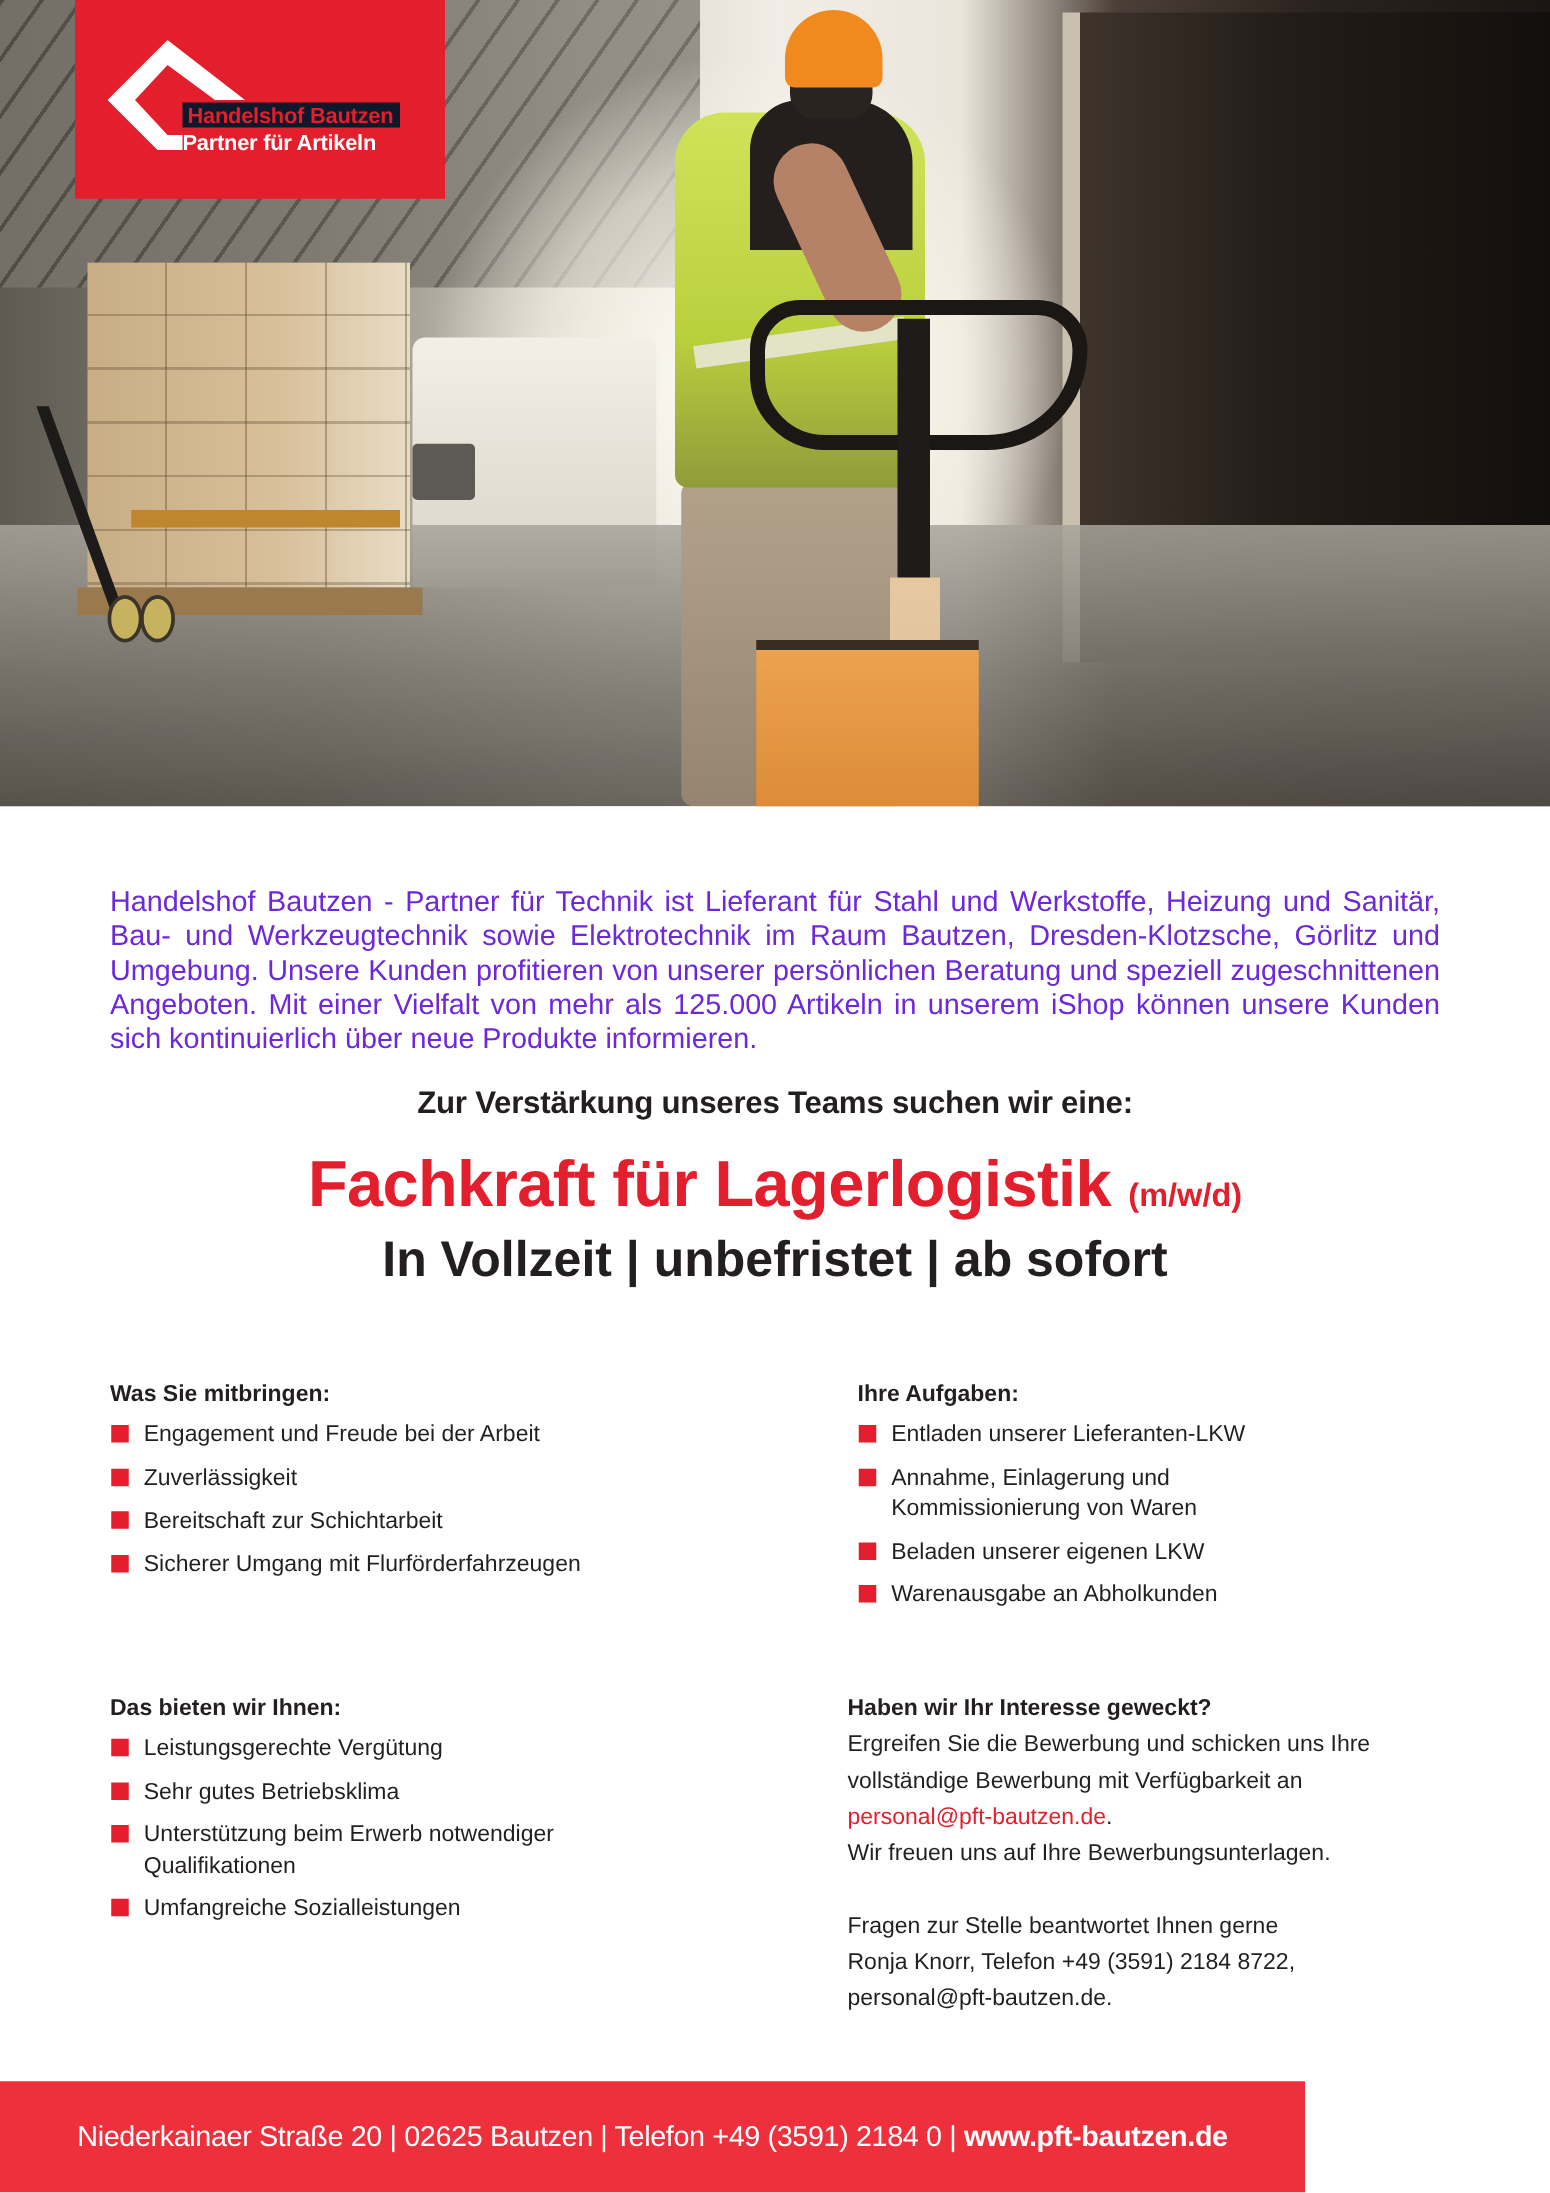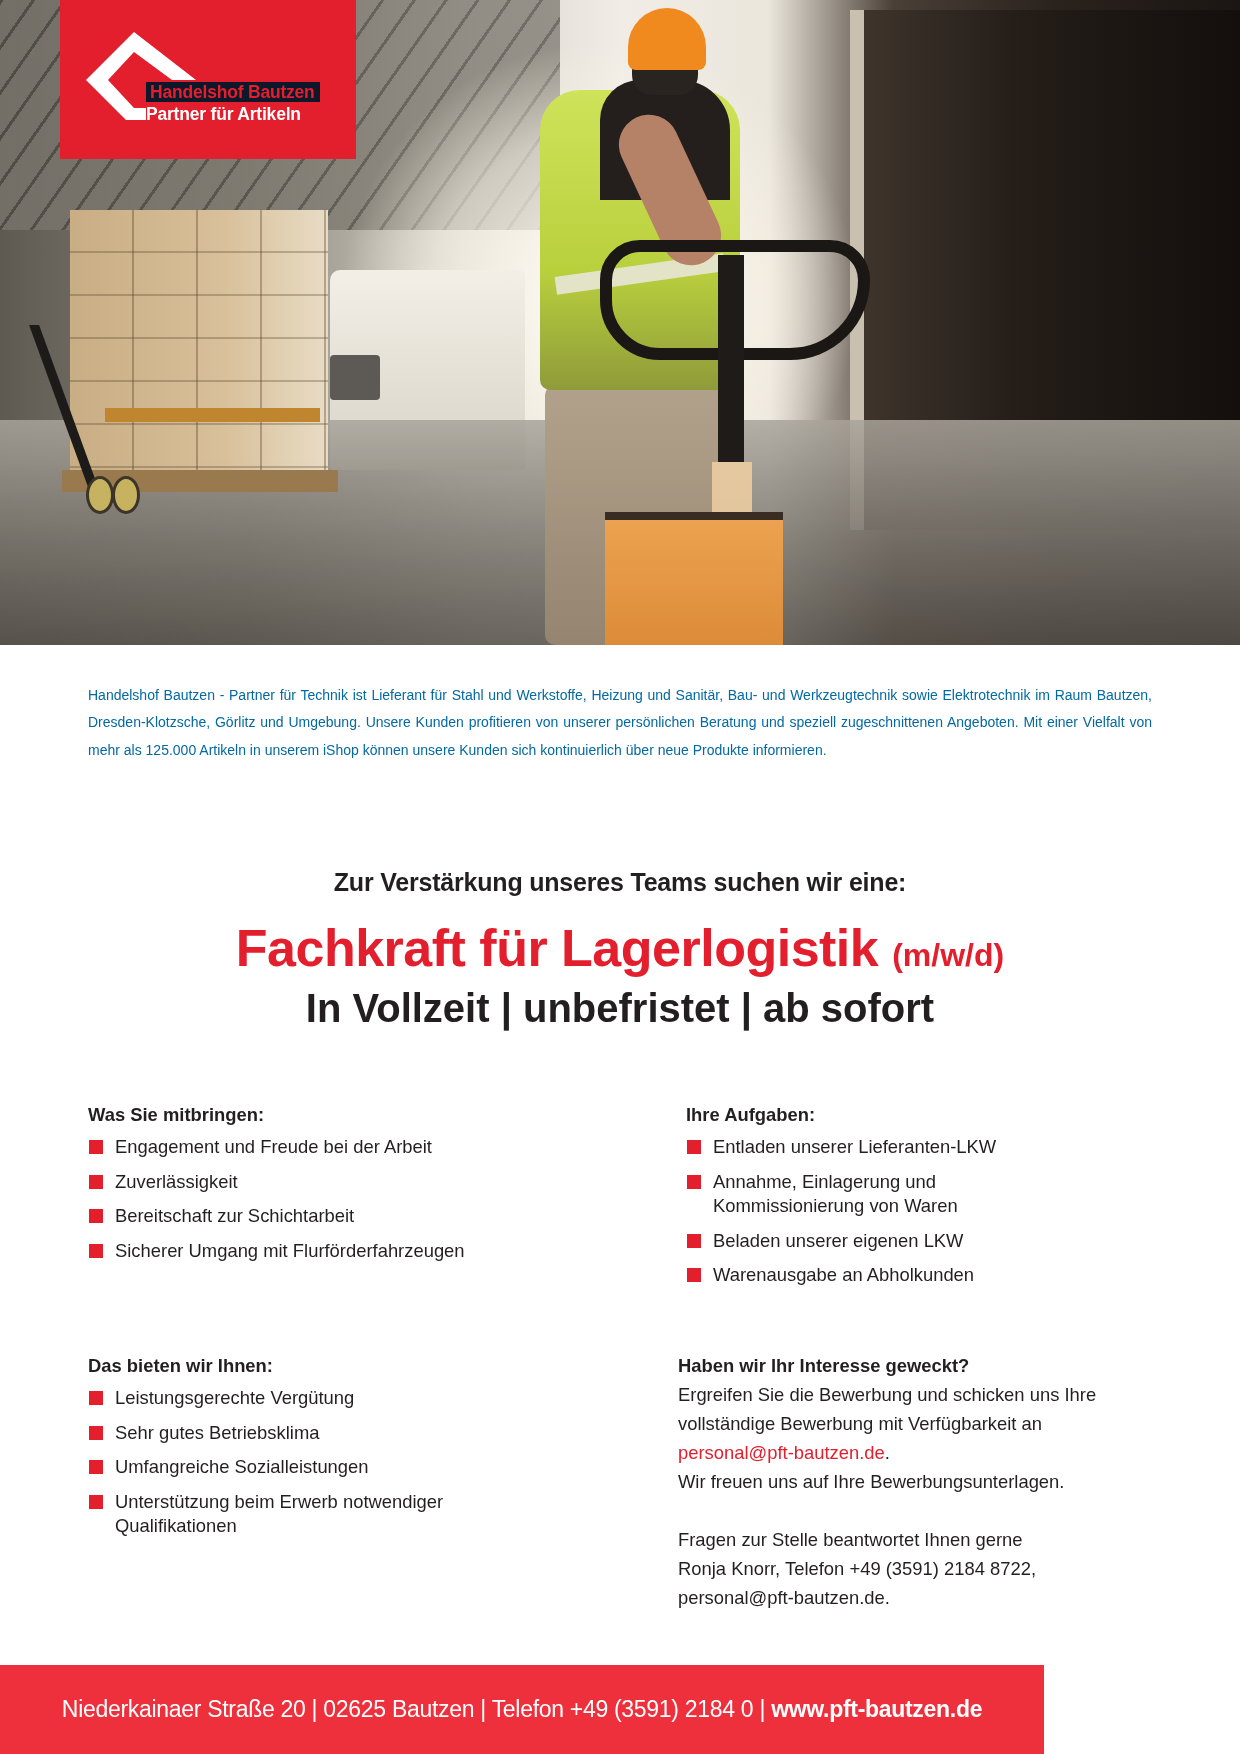--- a/index.html
+++ b/index.html
@@ -85,34 +85,34 @@
     font-weight: 700; font-size: 17.5px; line-height: 20px; padding: 0 5px 0 4px;
     letter-spacing: -0.2px; white-space: nowrap;
   }
   .logo-tag {
     position: absolute; left: 86px; top: 104px; color: #ffffff;
     font-weight: 700; font-size: 17.5px; line-height: 20px; letter-spacing: -0.2px; white-space: nowrap;
   }
 
   
   .intro {
-    position: absolute; left: 88px; top: 682px; width: 1064px;
-    font-size: 14px; line-height: 27.3px; text-align: justify; color: #0369a1;
+    position: absolute; left: 88px; top: 708px; width: 1064px;
+    font-size: 23px; line-height: 27.3px; text-align: justify; color: #6d28d9;
   }
 
   
   .lead {
     position: absolute; left: 0; top: 868px; width: 1240px; text-align: center;
     font-size: 25px; font-weight: 700; color: #231f20; letter-spacing: -0.2px;
   }
   .title {
     position: absolute; left: 0; top: 913px; width: 1240px; text-align: center;
     font-size: 52px; font-weight: 700; color: #e31e2d; letter-spacing: -0.5px; line-height: 70px;
   }
-  .title .suffix { font-size: 32px; letter-spacing: 0; }
+  .title .suffix { font-size: 26px; letter-spacing: 0; }
   .subtitle {
     position: absolute; left: 0; top: 980px; width: 1240px; text-align: center;
     font-size: 40px; font-weight: 700; color: #231f20; line-height: 56px;
   }
 
   
   .block { position: absolute; }
   .block h3 { margin: 0 0 8px 0; font-size: 18.4px; font-weight: 700; line-height: 24px; color: #231f20; }
   .block ul { list-style: none; margin: 0; padding: 0; }
   .block li {
@@ -201,22 +201,22 @@
     <li><span class="sq"></span><span>Beladen unserer eigenen LKW</span></li>
     <li><span class="sq"></span><span>Warenausgabe an Abholkunden</span></li>
   </ul>
 </div>
 
 <div class="block b-bie">
   <h3>Das bieten wir Ihnen:</h3>
   <ul>
     <li><span class="sq"></span><span>Leistungsgerechte Vergütung</span></li>
     <li><span class="sq"></span><span>Sehr gutes Betriebsklima</span></li>
+    <li style="width:400px;"><span class="sq"></span><span>Unterstützung beim Erwerb notwendiger Qualifikationen</span></li>
     <li><span class="sq"></span><span>Umfangreiche Sozialleistungen</span></li>
-    <li style="width:400px;"><span class="sq"></span><span>Unterstützung beim Erwerb notwendiger Qualifikationen</span></li>
   </ul>
 </div>
 
 <div class="block b-con">
   <h3>Haben wir Ihr Interesse geweckt?</h3>
   <p>Ergreifen Sie die Bewerbung und schicken uns Ihre</p>
   <p>vollständige Bewerbung mit Verfügbarkeit an</p>
   <p><a class="mail-red" style="text-decoration:none;">personal@pft-bautzen.de</a><span>.</span></p>
   <p>Wir freuen uns auf Ihre Bewerbungsunterlagen.</p>
   <div class="gap"></div>

